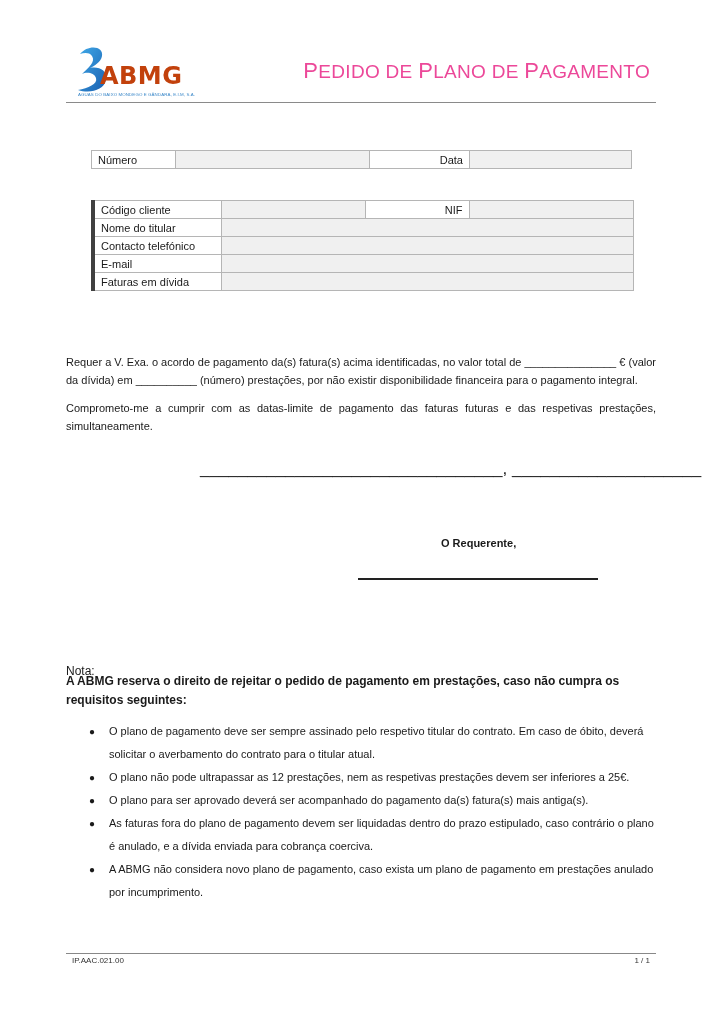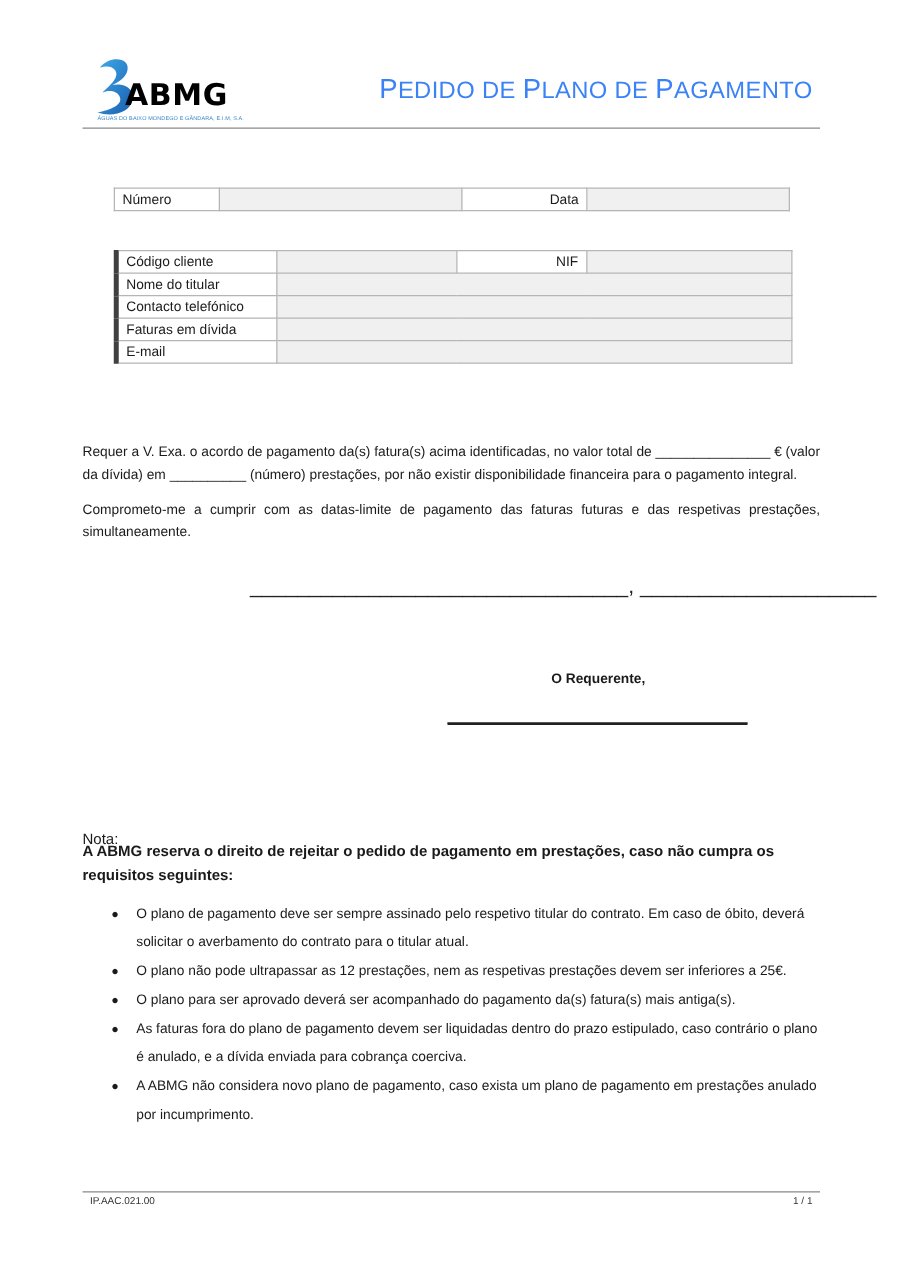--- a/index.html
+++ b/index.html
@@ -3,24 +3,24 @@
 <meta charset="utf-8">
 <style>
   html, body { margin: 0; padding: 0; background: #ffffff; }
   body { width: 722px; height: 1024px; position: relative; overflow: hidden;
          font-family: "Liberation Sans", sans-serif; color: #1a1a1a; }
   .abs { position: absolute; }
 
   
   .logo { left: 74px; top: 44px; width: 140px; height: 56px; }
   .logo-text { position: absolute; left: 26px; top: 18px; font-size: 24px; font-weight: bold;
-               color: #000000; letter-spacing: 0.5px; font-family: "DejaVu Sans", sans-serif; }
+               color: #c2410c; letter-spacing: 0.5px; font-family: "DejaVu Sans", sans-serif; }
   .logo-sub { position: absolute; left: 4px; top: 48px; font-size: 4.4px; color: #3b88c9;
               white-space: nowrap; letter-spacing: 0.1px; }
-  .title { right: 72px; top: 58px; font-size: 19px; color: #3b82f6; letter-spacing: 0.3px; font-variant: small-caps; }
+  .title { right: 72px; top: 58px; font-size: 19px; color: #ec4899; letter-spacing: 0.3px; font-variant: small-caps; }
   .title .big { font-size: 22px; }
   .header-rule { left: 66px; top: 102px; width: 590px; height: 1px; background: #8a8a8a; }
 
   
   table.form { position: absolute; left: 91px; border-collapse: collapse; width: 540px; table-layout: fixed; }
   table.form td { border: 1px solid #b5b5b5; font-size: 11px; font-weight: normal; height: 17px; padding: 0 6px; }
   table.form td.field { background: #f0f0f0; }
   table.form td.right { text-align: right; }
   .t1 { top: 150px; }
   .t2 { top: 200px; }
@@ -103,25 +103,25 @@
   </tr>
   <tr>
     <td>Nome do titular</td>
     <td class="field" colspan="3"></td>
   </tr>
   <tr>
     <td>Contacto telefónico</td>
     <td class="field" colspan="3"></td>
   </tr>
   <tr>
-    <td>Faturas em dívida</td>
+    <td>E-mail</td>
     <td class="field" colspan="3"></td>
   </tr>
   <tr>
-    <td>E-mail</td>
+    <td>Faturas em dívida</td>
     <td class="field" colspan="3"></td>
   </tr>
 </tbody>
   </table>
 
 <div class="abs para p1">Requer a V. Exa. o acordo de pagamento da(s) fatura(s) acima identificadas, no valor total de _______________ € (valor da dívida) em __________ (número) prestações, por não existir disponibilidade financeira para o pagamento integral.</div>
 <div class="abs para p2">Comprometo-me a cumprir com as datas-limite de pagamento das faturas futuras e das respetivas prestações, simultaneamente.</div>
 
 <div class="abs sig-line">________________________________, ____________________</div>
 <div class="abs requerente">O Requerente,</div>

